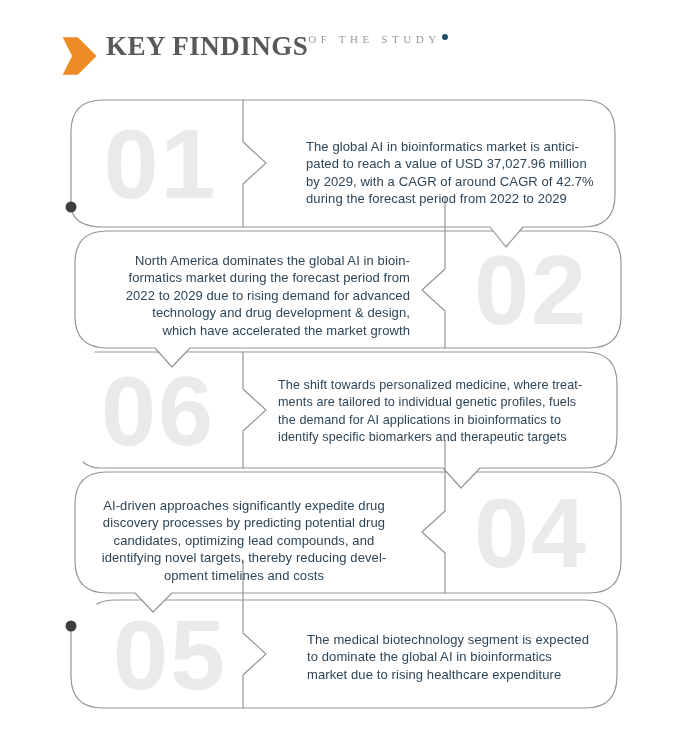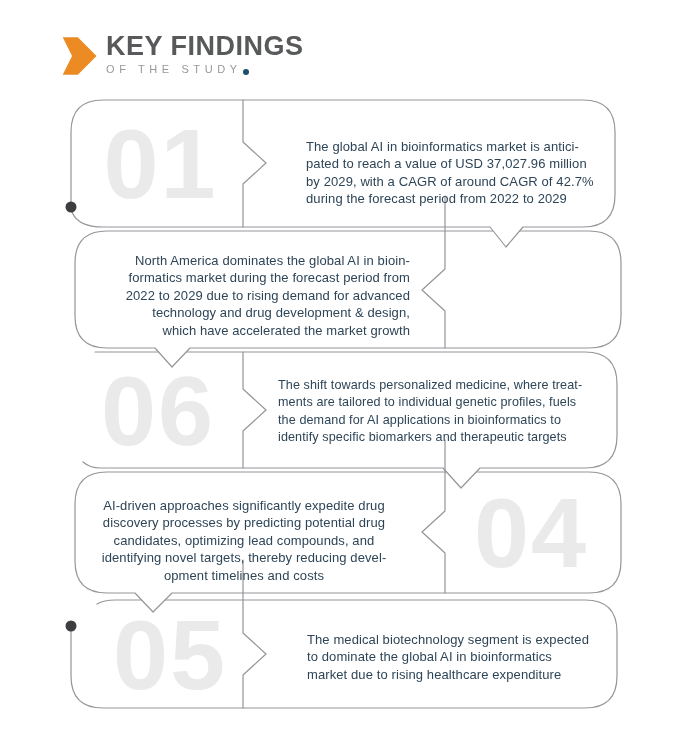--- a/index.html
+++ b/index.html
@@ -6,26 +6,26 @@
   .canvas{
     position:relative;
     width:690px;height:745px;
     background:#ffffff;
     font-family:"Liberation Sans", sans-serif;
     overflow:hidden;
   }
   
   .header{position:absolute;left:62px;top:31px;display:flex;align-items:flex-start;}
   .logo{width:36px;height:50px;margin-right:8px;}
-  .title-block{display:flex;flex-direction:column;}
+  .title-block{display:flex;font-family:Liberation Serif, serif;}
   .title{
     font-size:27px;font-weight:700;color:#58595B;
     letter-spacing:0.5px;line-height:30px;
   }
-  .subtitle-row{display:flex;align-items:flex-end;margin-top:2px;}
+  .subtitle-row{display:flex;align-items:flex-start;margin-top:2px;}
   .subtitle{
     font-size:11px;font-weight:400;color:#96989A;
     letter-spacing:4.6px;line-height:12px;
   }
   .subtitle-dot{
     width:6px;height:6px;border-radius:50%;
     background:#1D4E6E;margin-left:1px;margin-top:1px;
   }
   
   .linework{position:absolute;left:0;top:0;}
@@ -81,20 +81,21 @@
     <div class="title-block">
       <div class="title">KEY FINDINGS</div>
       <div class="subtitle-row">
         <span class="subtitle">OF THE STUDY</span>
         <span class="subtitle-dot"></span>
       </div>
     </div>
   </div>
 
   <div class="big-num num-1">01</div>
+  <div class="big-num num-2">02</div>
   <div class="big-num num-3">06</div>
   <div class="big-num num-4">04</div>
   <div class="big-num num-5">05</div>
 
   <div class="finding-text text-1">The global AI in bioinformatics market is antici-
 pated to reach a value of USD 37,027.96 million
 by 2029, with a CAGR of around CAGR of 42.7%
 during the forecast period from 2022 to 2029</div>
   <div class="finding-text text-2">North America dominates the global AI in bioin-
 formatics market during the forecast period from

